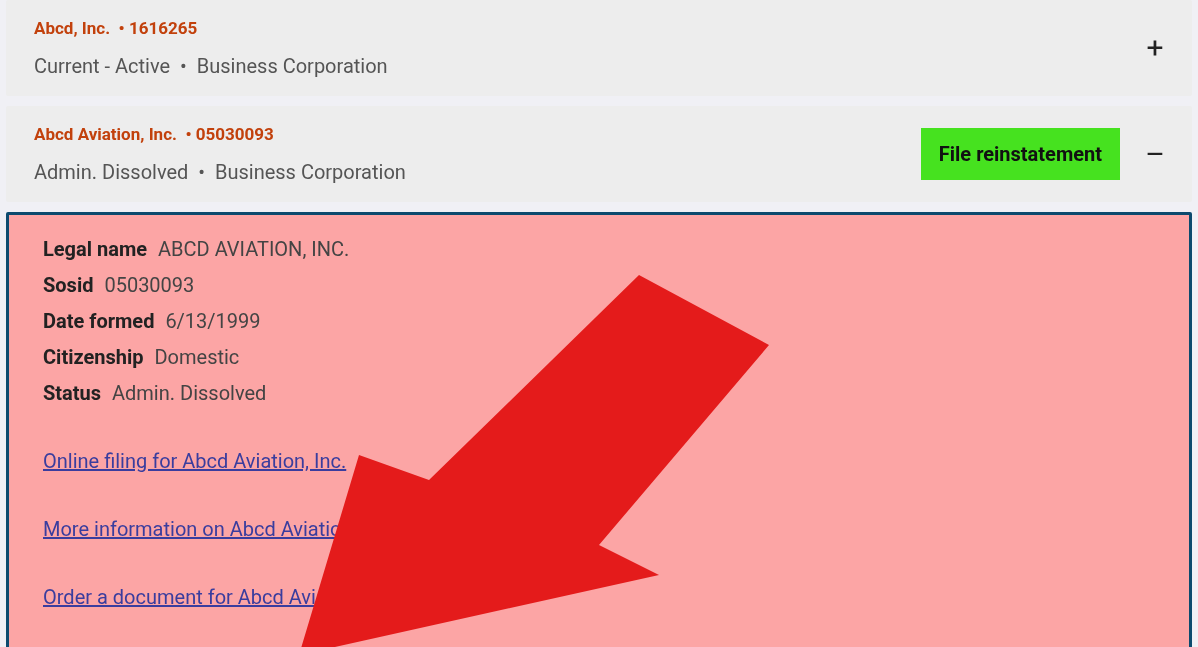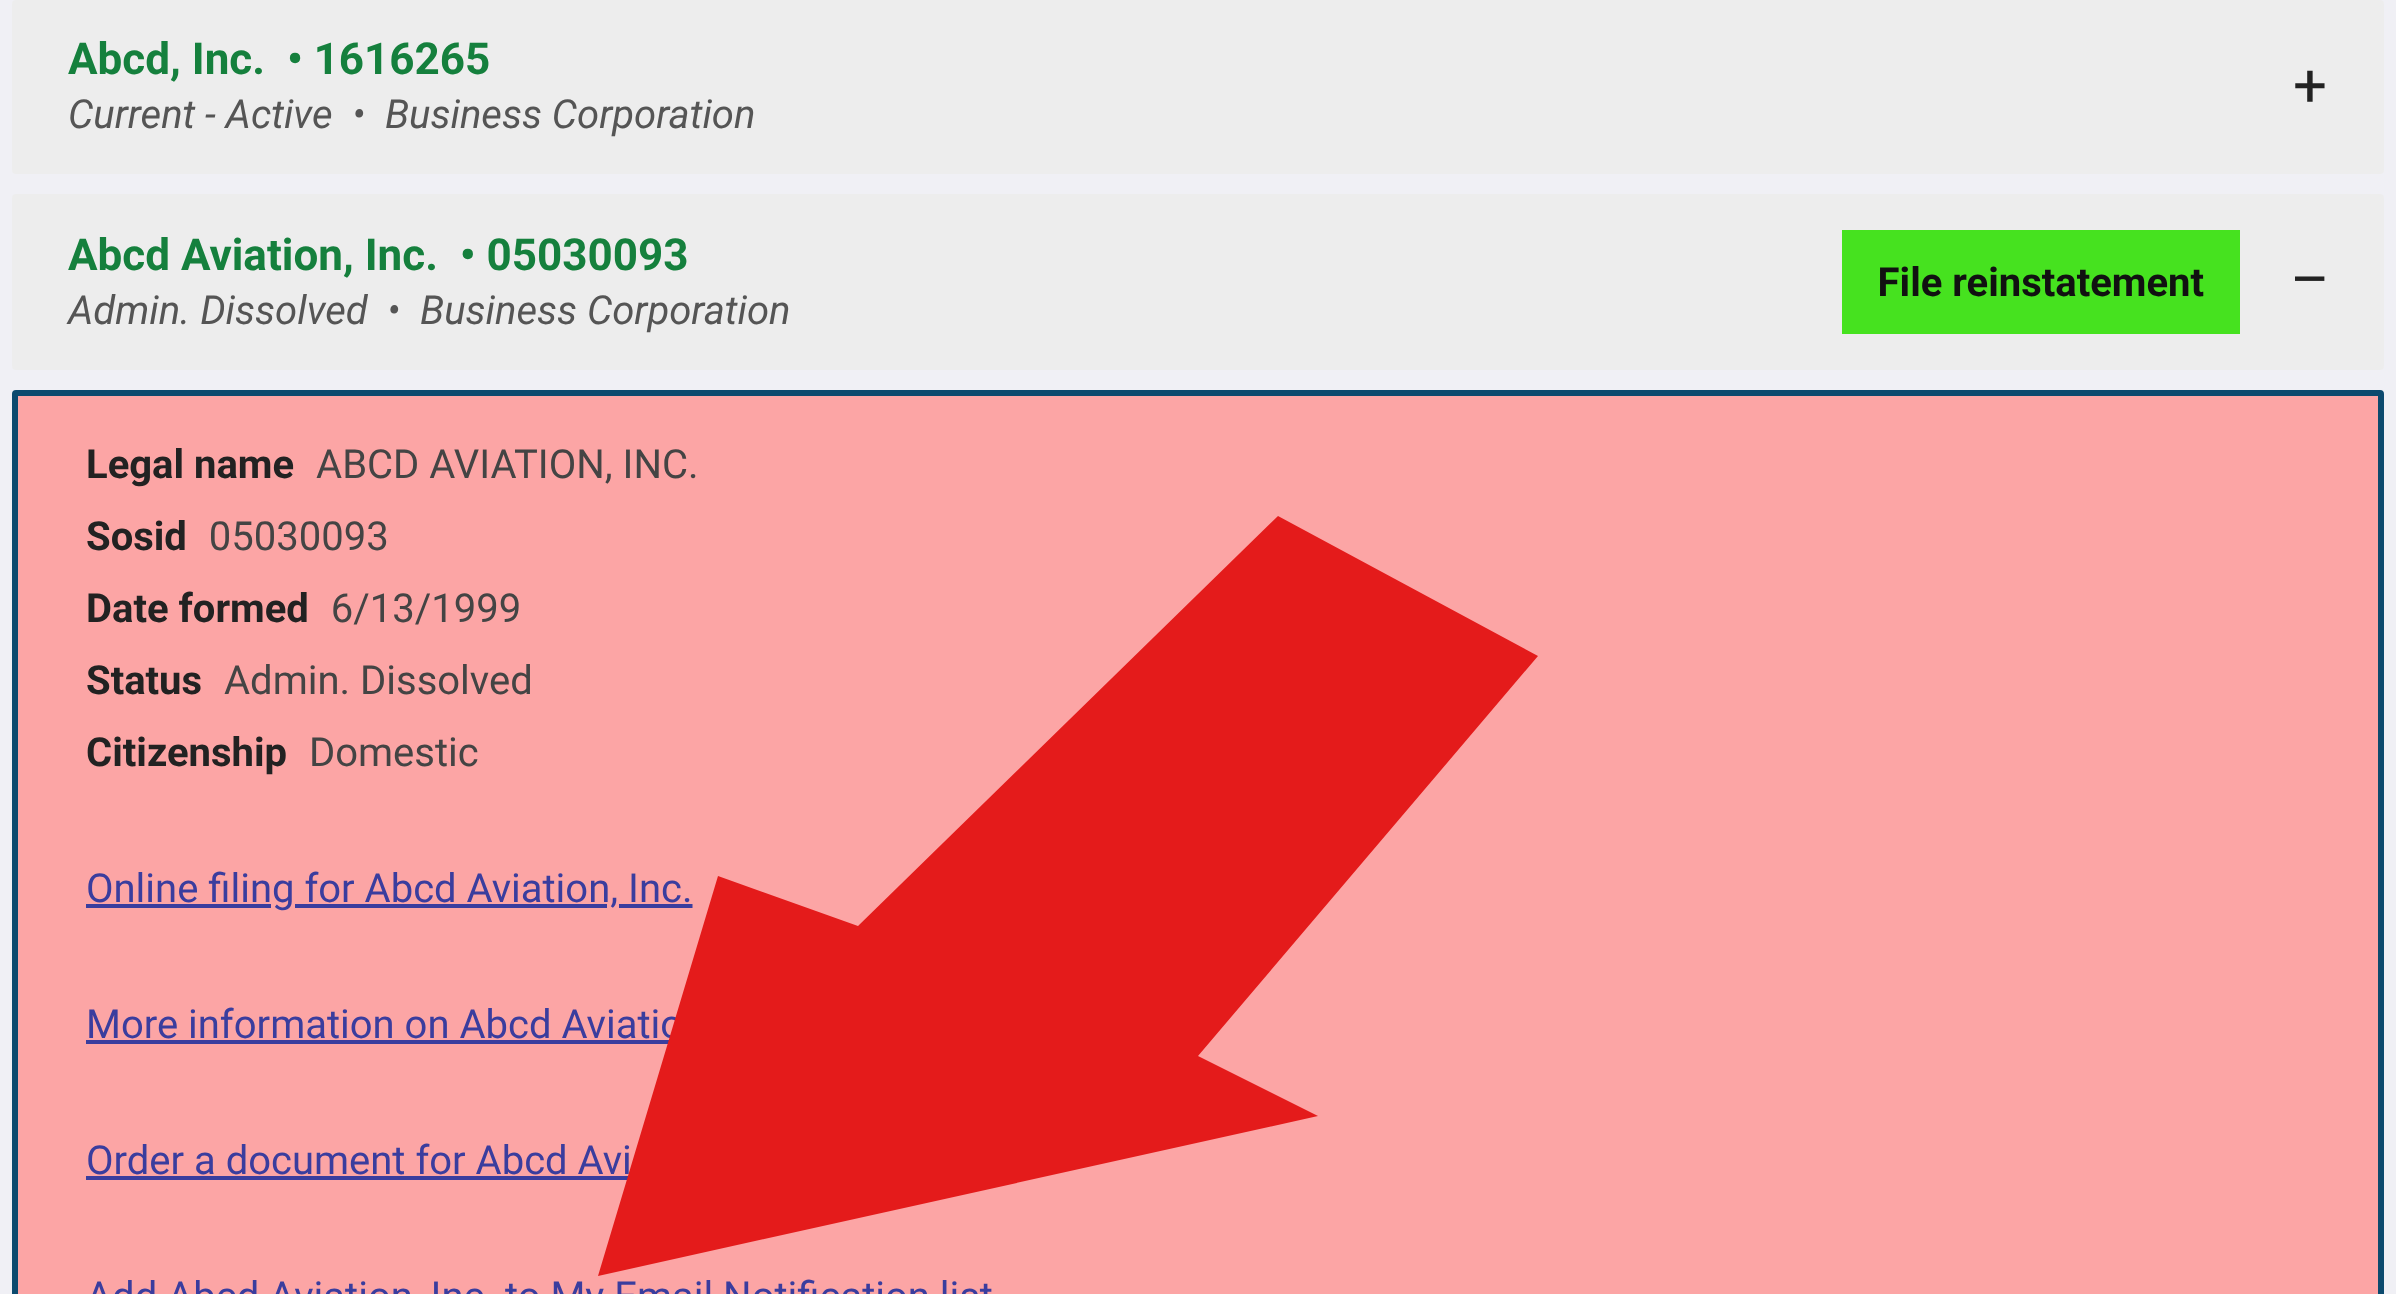--- a/index.html
+++ b/index.html
@@ -14,28 +14,27 @@
     border-radius: 2px;
     margin: 0 6px 10px 6px;
     padding: 18px 24px 18px 28px;
     display: flex;
     align-items: center;
     justify-content: space-between;
   }
   .card-left { flex: 1; }
   .company-title {
     font-weight: 700;
-    font-size: 22px;
-    color: #15803d;
+    font-size: 17px;
+    color: #c2410c;
   }
   .company-sub {
-    margin-top: 2px;
+    margin-top: 16px;
     font-size: 20px;
     color: #555;
-    font-style: italic;
   }
   .card-right {
     display: flex;
     align-items: center;
     gap: 22px;
   }
   .btn {
     font-weight: 700;
     font-size: 20px;
     padding: 14px 18px;
@@ -136,26 +135,26 @@
   </div>
   <div class="detail-row">
     <span class="detail-label">Sosid</span>
     <span class="detail-value">05030093</span>
   </div>
   <div class="detail-row">
     <span class="detail-label">Date formed</span>
     <span class="detail-value">6/13/1999</span>
   </div>
   <div class="detail-row">
+    <span class="detail-label">Citizenship</span>
+    <span class="detail-value">Domestic</span>
+  </div>
+  <div class="detail-row">
     <span class="detail-label">Status</span>
     <span class="detail-value">Admin. Dissolved</span>
-  </div>
-  <div class="detail-row">
-    <span class="detail-label">Citizenship</span>
-    <span class="detail-value">Domestic</span>
   </div>
 
   <div class="link-row">
     <a>Online filing for Abcd Aviation, Inc.</a>
   </div>
   <div class="link-row">
     <a>More information on Abcd Aviation, Inc.</a>
   </div>
   <div class="link-row">
     <a>Order a document for Abcd Aviation, Inc.</a>

